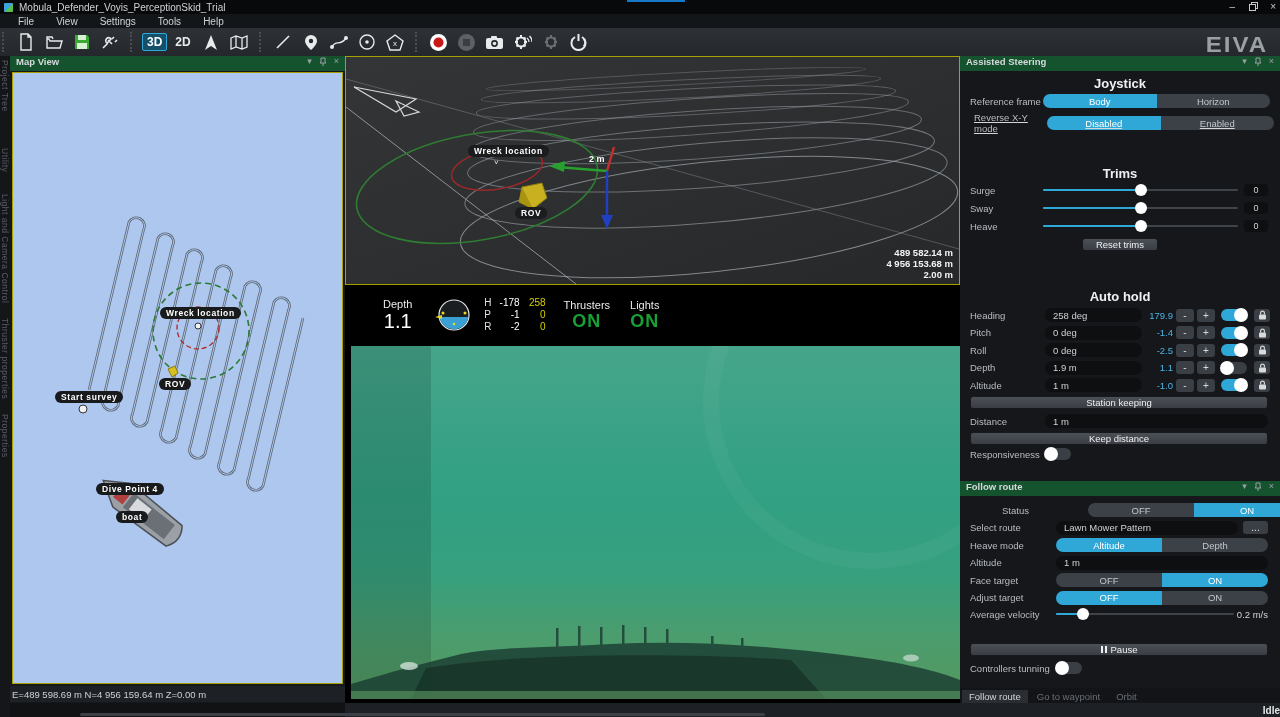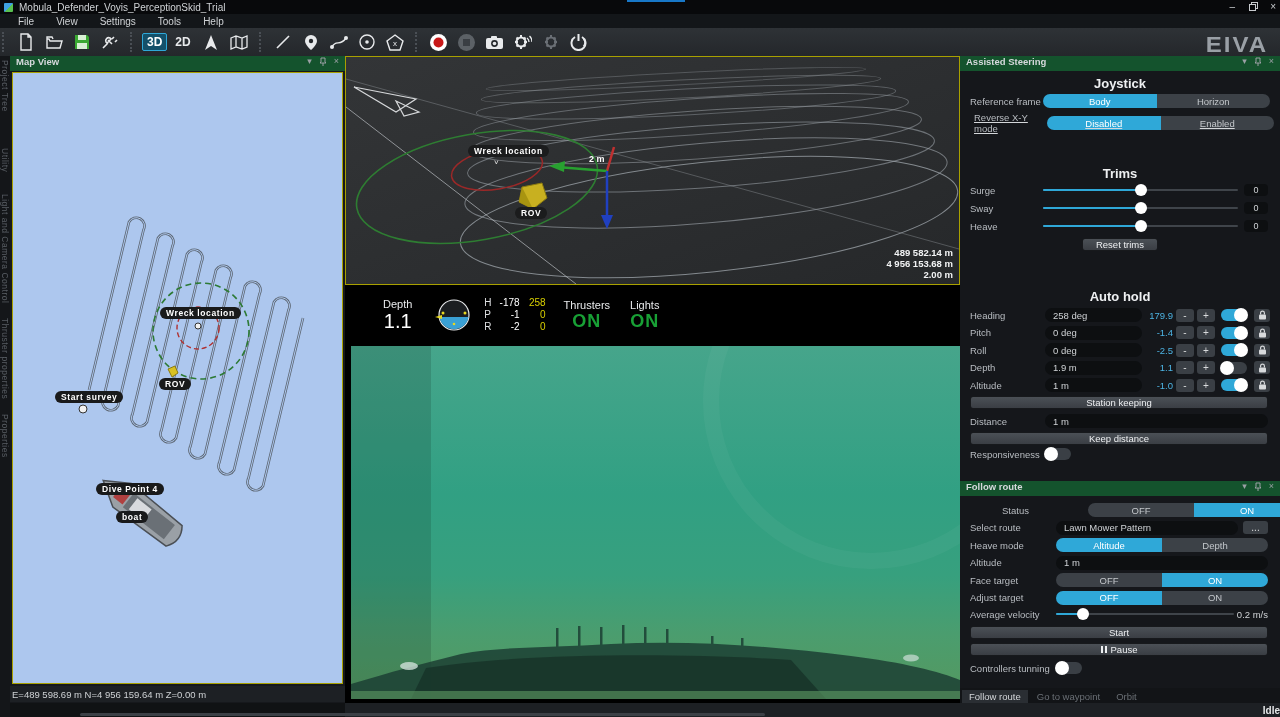--- a/index.html
+++ b/index.html
@@ -638,21 +638,20 @@
     </div>
     <div class="row" style="left:10px;top:552px;width:300px;">
       <span class="rlabel" style="width:86px;">Average velocity</span>
       <div class="slider" style="width:178px;">
         <div class="track"></div>
           <div class="fill" style="width:15%"></div>
           <div class="knob" style="left:calc(15% - 6px)"></div>
       </div>
       <span class="rlabel" style="width:34px;text-align:right;color:#d0d3d6;">0.2 m/s</span>
     </div>
-    <div class="wide-btn" style="top:570px;">Start</div>
     <div class="wide-btn" style="top:587px;">
       <svg width="6" height="7" style="margin-right:4px;">
           <rect x="0" y="0" width="2" height="7" fill="#eef0f2"></rect>
           <rect x="4" y="0" width="2" height="7" fill="#eef0f2"></rect>
         </svg>
       <span>Pause</span>
     </div>
     <div class="row" style="left:10px;top:606px;width:300px;">
       <span class="rlabel" style="width:86px;">Controllers tunning</span>
       <span class="toggle off">

